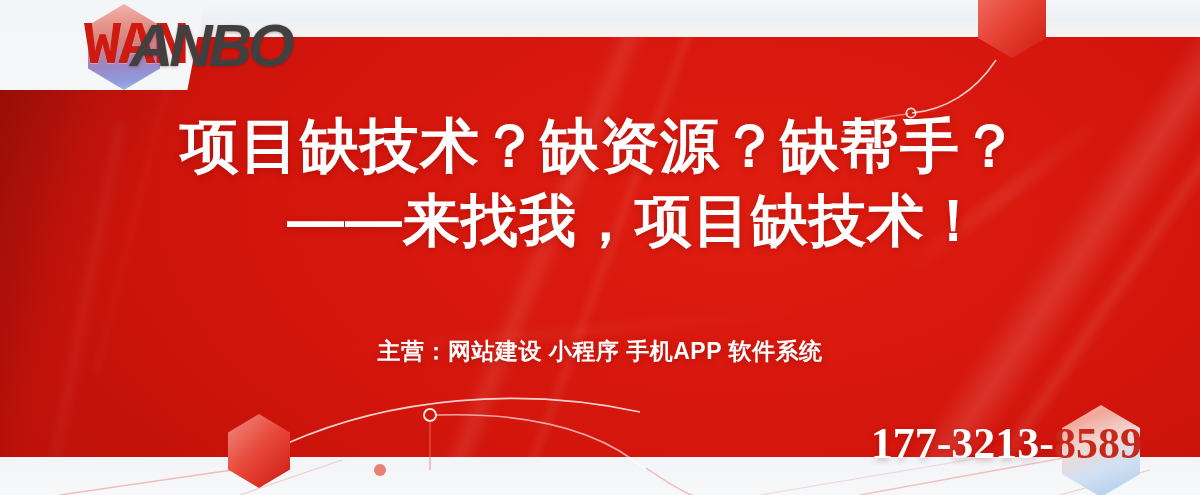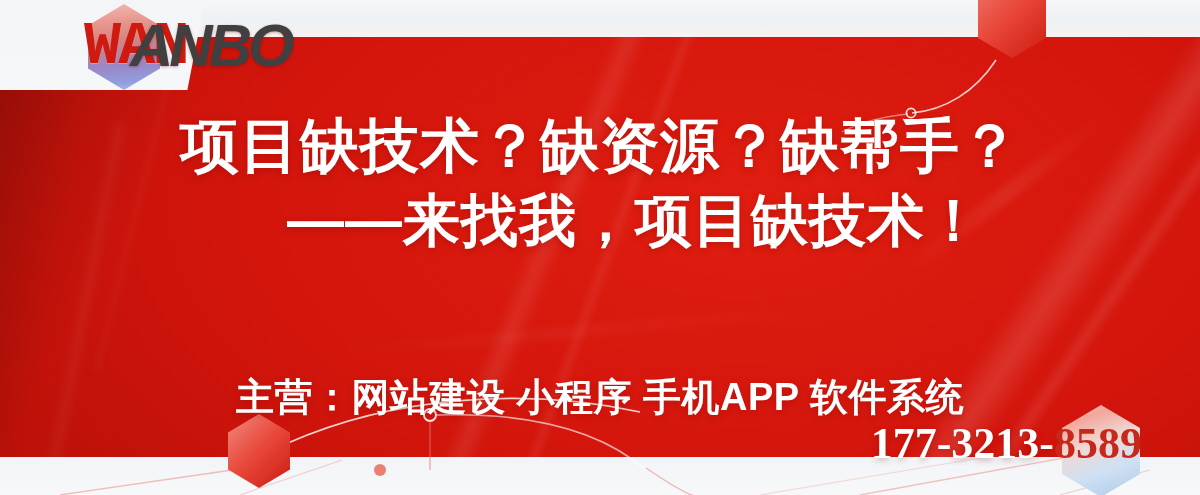--- a/index.html
+++ b/index.html
@@ -163,26 +163,25 @@
     white-space: nowrap;
   }
 
   
   .subtitle {
     position: absolute;
     left: 0; top: 336px;
     width: 1200px;
     text-align: center;
     color: #ffffff;
-    font-size: 38px;
+    font-size: 23px;
     font-weight: bold;
     letter-spacing: 0.5px;
     white-space: nowrap;
     text-shadow: 0 2px 6px rgba(110,0,0,.28);
-    margin-top: 36px;
   }
 
   
   .phone {
     position: absolute;
     right: 58px; top: 418px;
     font-family: "Liberation Serif", serif;
     font-size: 44px;
     font-weight: bold;
     color: #ffffff;

